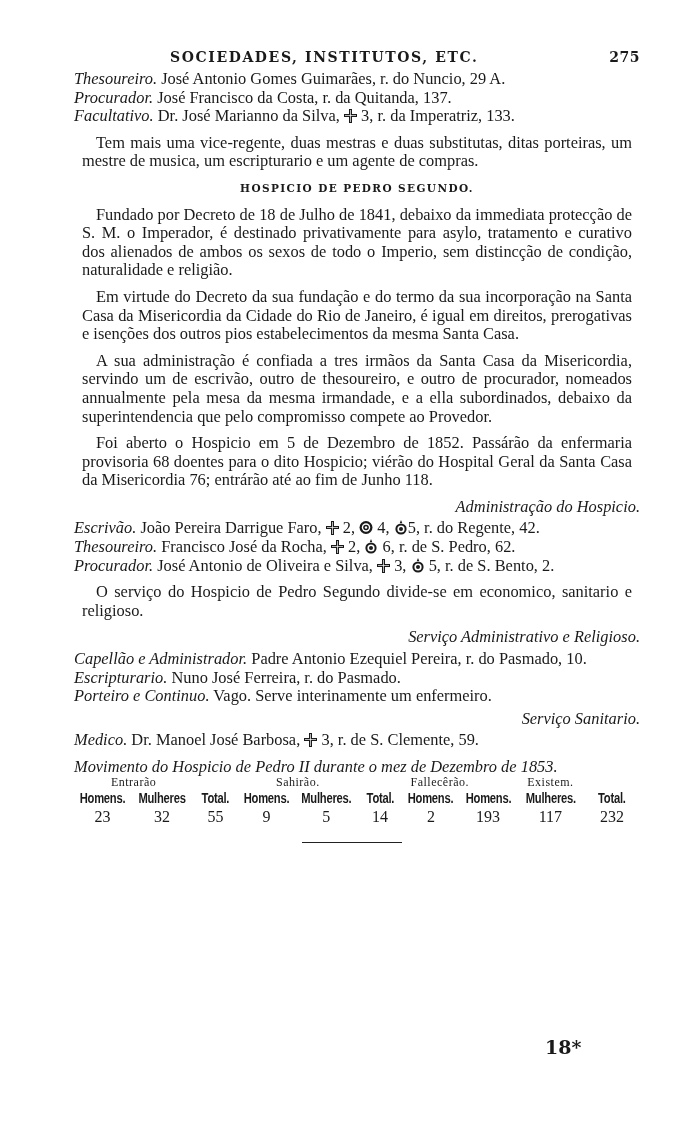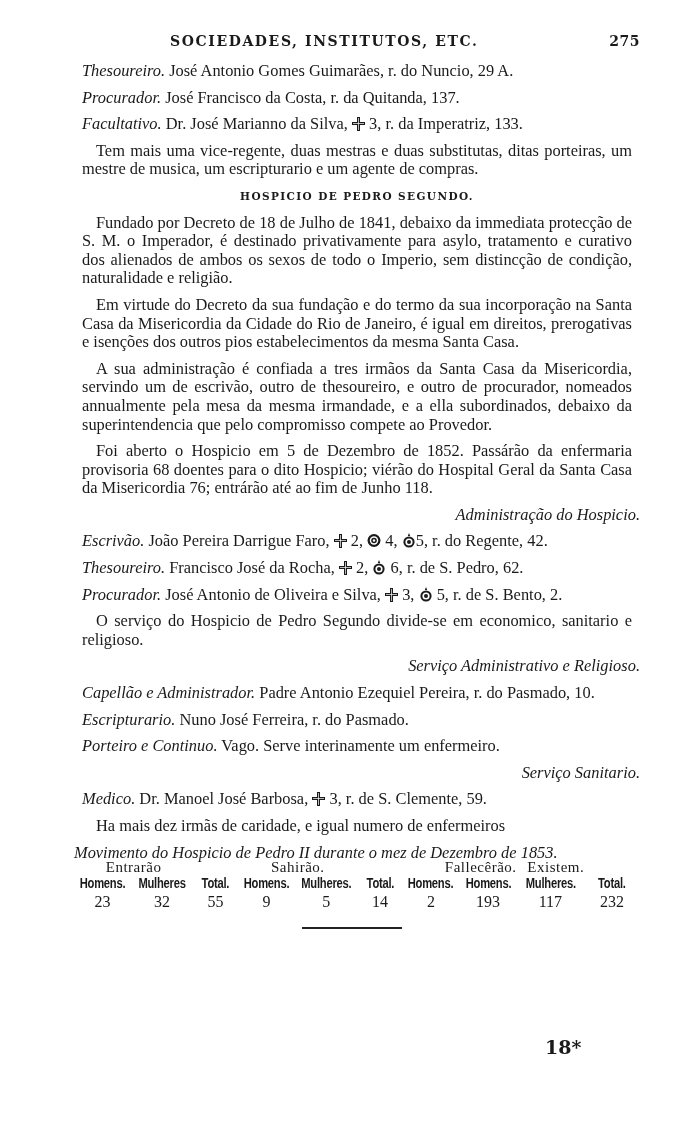--- a/index.html
+++ b/index.html
@@ -2,34 +2,34 @@
 <html><head>
   <meta charset="utf-8">
   <style>
     html, body { margin: 0; padding: 0; background: #ffffff; }
     body {
       width: 693px; height: 1128px; position: relative; overflow: hidden;
       font-family: "DejaVu Serif", "Liberation Serif", serif;
       color: #1a1a1a;
     }
     .page {
-      position: absolute; left: 74px; top: 32px; width: 566px;
+      position: absolute; left: 74px; top: 48px; width: 566px;
       font-family: "Liberation Serif", "DejaVu Serif", serif;
       font-size: 16.4px; line-height: 18.6px;
       text-align: justify;
     }
     .running-head {
       position: relative; height: 22px; margin-left: 96px;
       font-family: "DejaVu Serif", serif; font-weight: bold;
       font-size: 14px; letter-spacing: 1.6px;
     }
     .running-head .pg {
       position: absolute; right: 0; top: 0; letter-spacing: 0.5px;
     }
-    .entry { margin: 8px; text-indent: 0; padding-left: 14px; text-indent: -14px; }
+    .entry { margin: 0; text-indent: 0; padding-left: 14px; text-indent: -14px; }
     .entry .role { font-style: italic; }
     .para { margin: 8px; text-indent: 14px; }
     .sec-title {
       text-align: center; margin: 3px 0 4px 0;
       font-size: 10.5px; letter-spacing: 1.4px; font-weight: bold;
       font-family: "DejaVu Serif", serif;
     }
     .sub-title {
       text-align: right; font-style: italic; margin: 4px 0 3px 0;
     }
@@ -37,21 +37,21 @@
       display: inline-block; width: 13px; height: 14px; vertical-align: -2px;
     }
     .medal {
       display: inline-block; width: 14px; height: 15px; vertical-align: -2px;
     }
     .mov-title { font-style: italic; margin-top: 8px; text-align: justify; }
     table.mov {
       width: 100%; border-collapse: collapse; margin-top: 0px;
     }
     table.mov td { padding: 0; text-align: center; }
-    .grp td { font-size: 15px; line-height: 11px; letter-spacing: 0.5px; }
+    .grp td { font-size: 12px; line-height: 11px; letter-spacing: 0.5px; }
     .hdr td {
       font-family: "Liberation Sans", "DejaVu Sans", sans-serif;
       font-weight: bold; font-size: 14px; transform: scaleX(0.8);
       line-height: 20px; letter-spacing: -0.3px;
     }
     .vals td { font-size: 16px; line-height: 18px; }
     .rule {
       width: 100px; height: 1.6px; background: #222; margin: 16px auto 0 auto;
       position: relative; left: -5px;
     }
@@ -129,21 +129,20 @@
 
   <div class="sub-title">Serviço Administrativo e Religioso.</div>
   <p class="entry"><span class="role">Capellão e Administrador.</span><span> Padre Antonio Ezequiel Pereira, r. do Pasmado, 10.</span></p>
   <p class="entry"><span class="role">Escripturario.</span><span> Nuno José Ferreira, r. do Pasmado.</span></p>
   <p class="entry"><span class="role">Porteiro e Continuo.</span><span> Vago. Serve interinamente um enfermeiro.</span></p>
 
   <div class="sub-title">Serviço Sanitario.</div>
   <p class="entry"><span class="role">Medico.</span><span> Dr. Manoel José Barbosa, </span><svg class="cross">
         <use href="#sym-cross"></use>
       </svg><span> 3, r. de S. Clemente, 59.</span></p>
-  <p class="para">Ha mais dez irmãs de caridade, e igual numero de enfermeiros</p>
 
   <div class="mov-title">Movimento do Hospicio de Pedro II durante o mez de Dezembro de 1853.</div>
 
   <table class="mov">
     <colgroup>
       <col style="width:10%">
         <col style="width:11%">
         <col style="width:8%">
         <col style="width:10%">
         <col style="width:11%">
@@ -152,22 +151,22 @@
         <col style="width:10%">
         <col style="width:12%">
         <col style="width:10%">
     </colgroup>
     <tbody>
         <tr class="grp">
       <td colspan="2">Entrarão</td>
       <td></td>
       <td colspan="2">Sahirão.</td>
       <td></td>
-      <td colspan="2" style="text-align:right;padding-left:8px">Fallecêrão.</td>
-      <td colspan="1" style="text-align:right">Existem.</td>
+      <td colspan="2" style="text-align:left;padding-left:8px">Fallecêrão.</td>
+      <td colspan="1" style="text-align:center">Existem.</td>
       <td></td>
     </tr>
     <tr class="hdr">
       <td>Homens.</td>
       <td>Mulheres</td>
       <td>Total.</td>
       <td>Homens.</td>
       <td>Mulheres.</td>
       <td>Total.</td>
       <td>Homens.</td>

